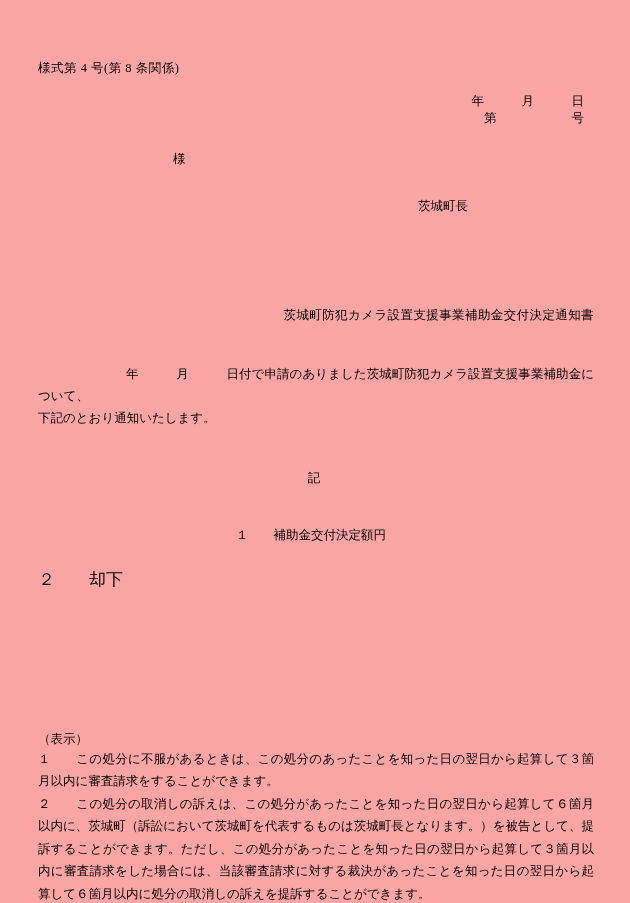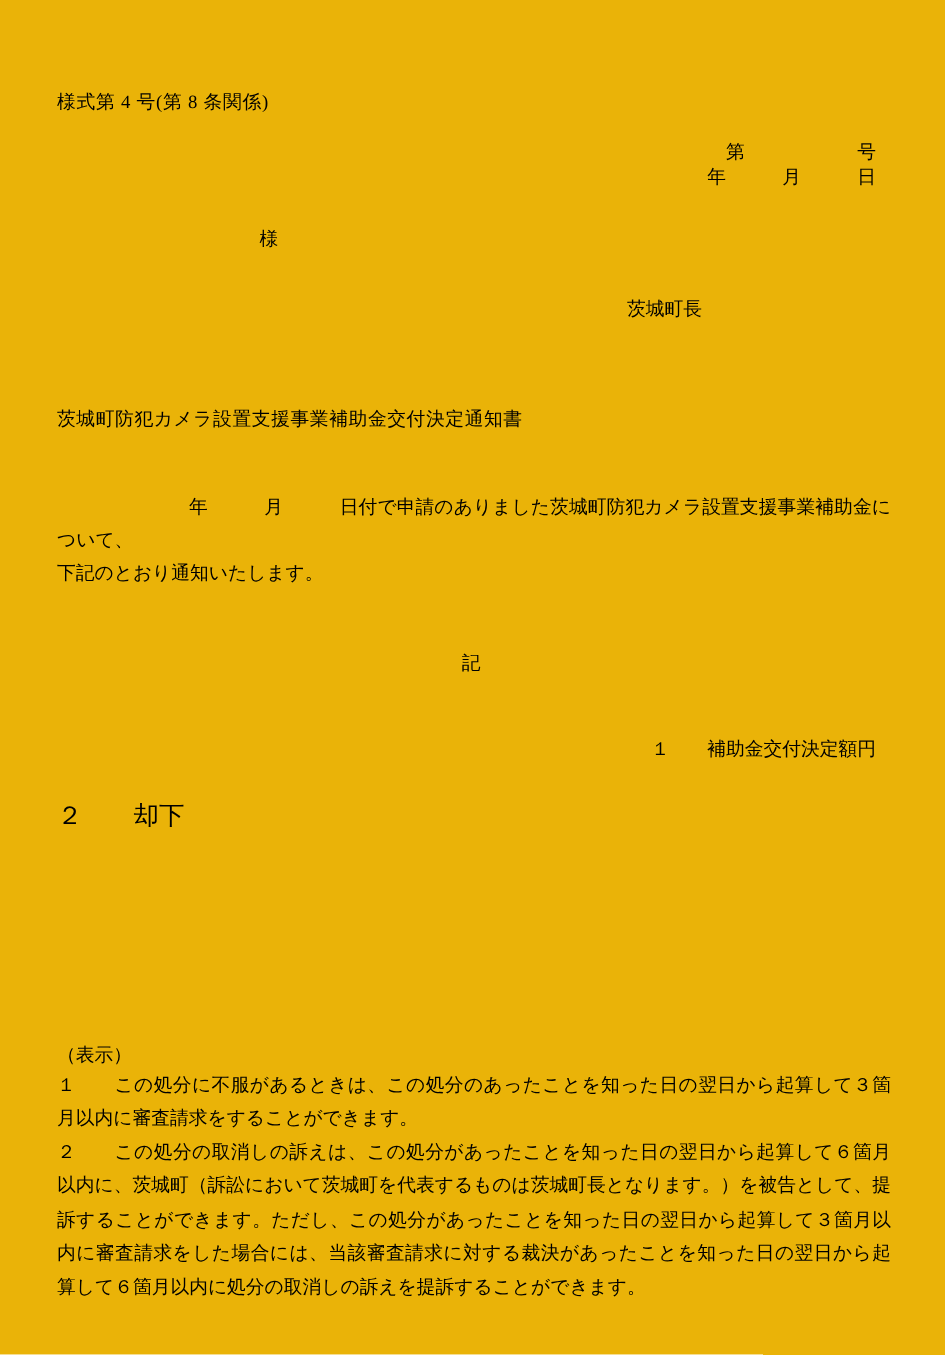--- a/index.html
+++ b/index.html
@@ -8,21 +8,21 @@
     background: #ffffff;
   }
   body {
     font-family: "Liberation Serif", "DejaVu Serif", serif;
     color: #000000;
   }
   .page {
     position: relative;
     width: 630px;
     height: 903px;
-    background: #eab308;
+    background: #fca5a5;
     overflow: hidden;
   }
   .doc {
     position: absolute;
     left: 38px;
     top: 60px;
     width: 556px;
   }
   .form-no {
     font-size: 12.5px;
@@ -45,37 +45,38 @@
     white-space: pre;
   }
   .issuer {
     font-size: 12.5px;
     padding-left: 380px;
     white-space: pre;
     font-family: Liberation Mono, monospace;
   }
   .title {
     font-size: 12.5px;
-    text-align: left;
+    text-align: right;
     letter-spacing: 0.4px;
+    margin-top: 36px;
   }
   .body-para {
     font-size: 12.5px;
     line-height: 1.75;
     text-align: justify;
   }
   .ki {
     text-align: center;
     font-size: 12.5px;
     padding-right: 4px;
   }
   .item-row {
     font-size: 12.5px;
     display: flex;
-    justify-content: flex-end;
+    justify-content: center;
     white-space: pre;
   }
   .item-row .left { }
   .item-row .right { padding-right: 10px; }
   .item-plain {
     font-size: 17px;
     white-space: pre;
   }
   .sub-item {
     font-size: 12.5px;
@@ -99,22 +100,22 @@
 </head>
 <body>
 
 <div class="page">
   <div class="doc">
 
     <div class="form-no">様式第 4 号(第 8 条関係)</div>
 
     <div class="spacer-16"></div>
 
+    <div class="row-right">年　　　月　　　日</div>
     <div class="row-right">第　　　　　　号</div>
-    <div class="row-right">年　　　月　　　日</div>
 
     <div class="spacer-24"></div>
 
     <div class="addressee">様</div>
 
     <div class="spacer-30"></div>
 
     <div class="issuer">茨城町長</div>
 
     <div class="spacer-56"></div>

